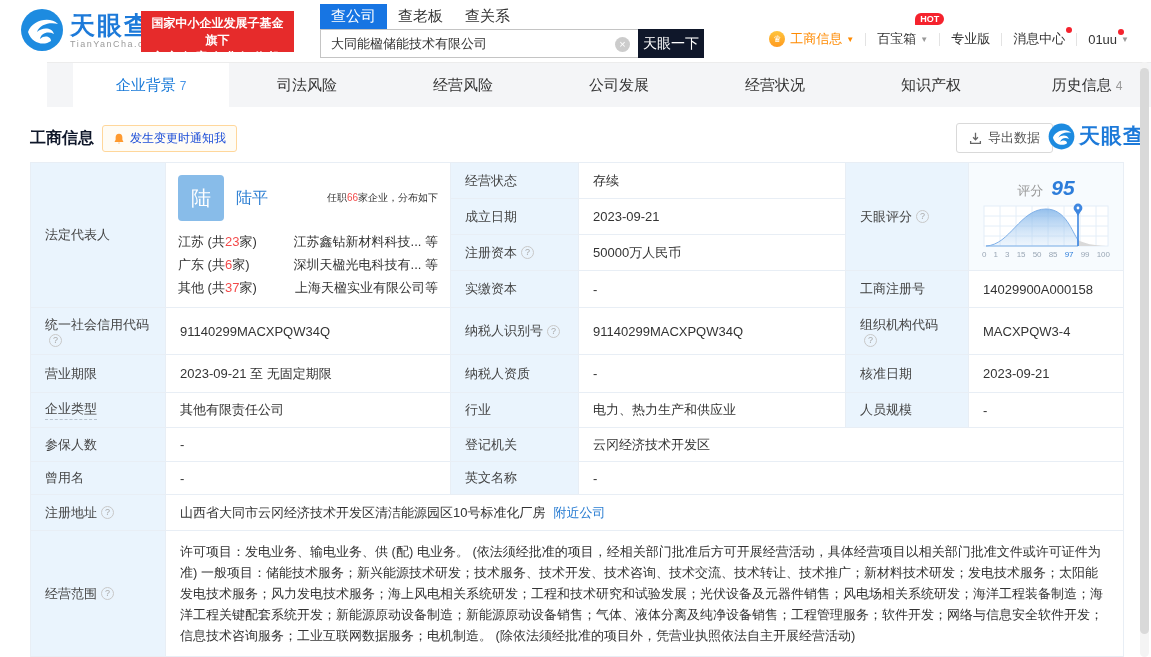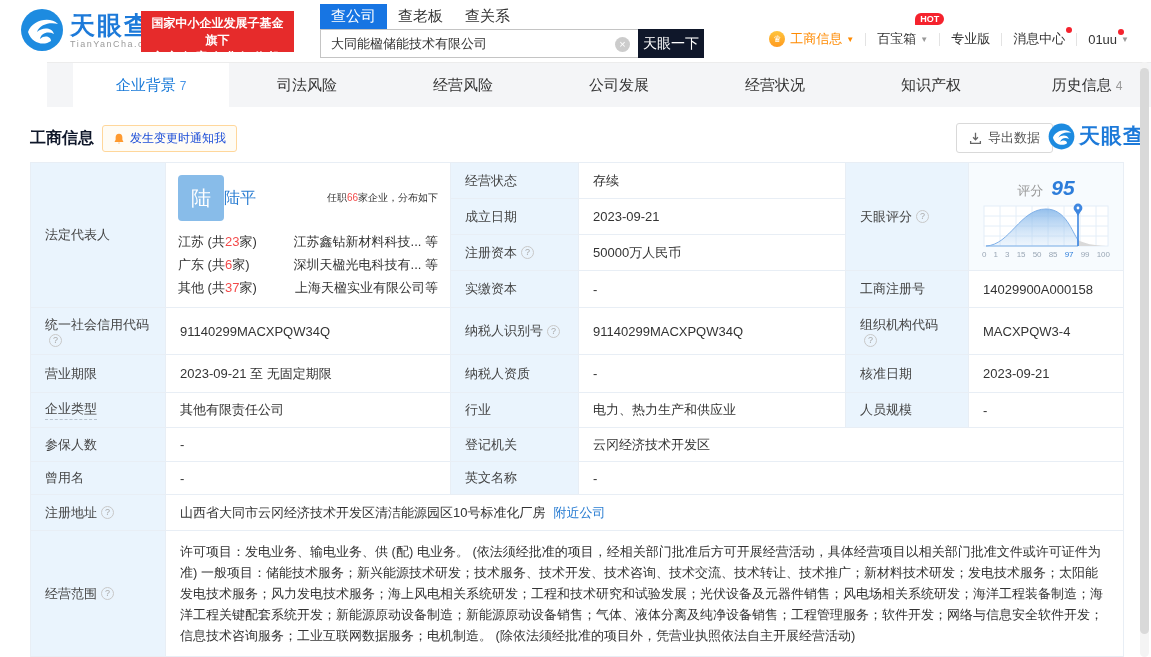--- a/index.html
+++ b/index.html
@@ -74,21 +74,21 @@
     color:#a9a9a9; font-size:9px; line-height:11px; text-align:center; margin-left:4px; cursor:pointer; }
   .dashed { border-bottom:1px dashed #b9c4cf; padding-bottom:1px; }
   .red { color:#f34b4b; font-weight:normal; font-style:normal; }
   a.lnk { color:#2a7dd2; text-decoration:none; cursor:pointer; }
 
   
   .repcell { display:block; padding:10px 12px 6px 12px; }
   .reptop { display:flex; align-items:center; }
   .avatar { width:46px; height:46px; background:#88bce9; border-radius:4px; color:#fff; font-size:20px;
     line-height:46px; text-align:center; flex:0 0 46px; }
-  .repname { font-size:16px; color:#2a7dd2; cursor:pointer; }
+  .repname { font-size:16px; color:#2a7dd2; margin-left:12px; cursor:pointer; }
   .repsum { margin-left:auto; font-size:10px; color:#333; }
   .regions { margin-top:9px; }
   .regrow { display:flex; justify-content:space-between; font-size:13px; line-height:23px; color:#333; }
 
   
   .scorecell { background:#f7fbfe; display:block; padding:4px 10px 2px 10px; }
   .scorecap { text-align:center; font-size:13px; color:#999; }
   .scorecap b { font-size:21px; color:#2d7dda; margin-left:8px; font-style:italic; }
   .chartwrap { width:128px; margin:0 auto; }
   .ticks { display:flex; justify-content:space-between; font-size:8px; color:#9aa7b5; margin-top:-1px; }

